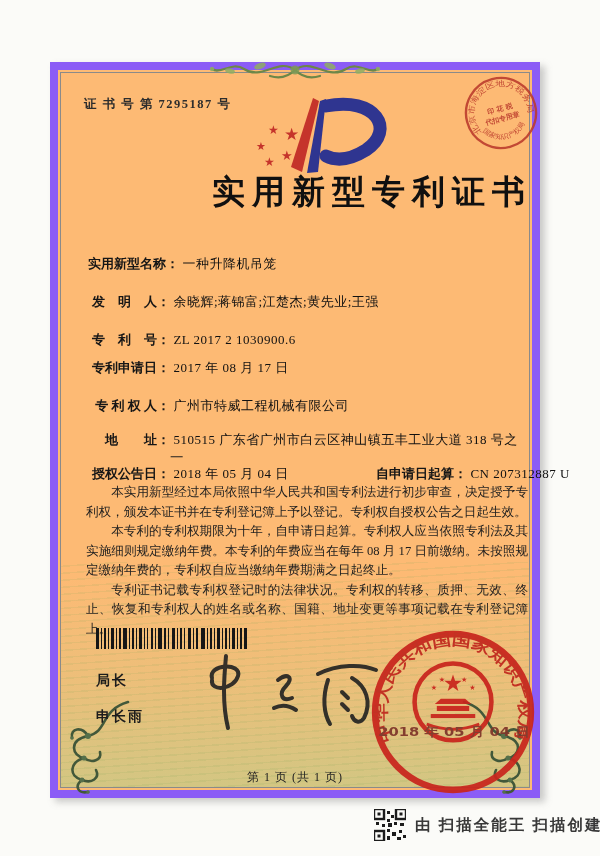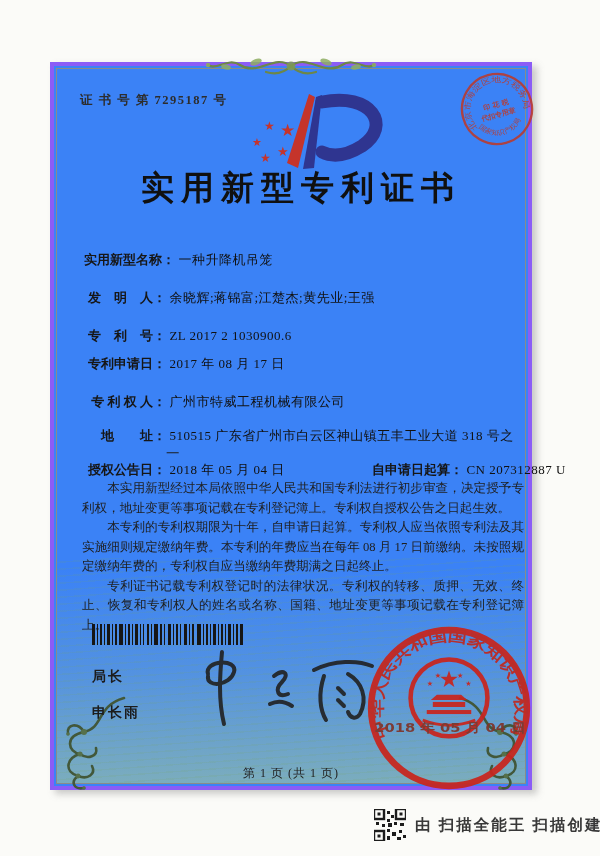--- a/index.html
+++ b/index.html
@@ -1,29 +1,29 @@
 <!DOCTYPE html>
 <html><head>
 <meta charset="utf-8">
 <style>
   html,body{margin:0;padding:0;}
   #canvas{position:relative;width:600px;height:856px;background:#fbfbf8;overflow:hidden;
           font-family:"Liberation Serif","DejaVu Serif",serif;color:#1c1c1c;}
   
-  .cert{position:absolute;left:50px;top:62px;width:474px;height:720px;background:#3b82f6;
-        border:4px solid #8b5cf6;box-shadow:5px 4px 7px rgba(110,110,110,.35);}
+  .cert{position:absolute;left:50px;top:62px;width:474px;height:720px;background:#fdba74;
+        border:8px solid #8b5cf6;box-shadow:5px 4px 7px rgba(110,110,110,.35);}
   .cert-inner-line{position:absolute;inset:2px;border:1px solid #8a8a8a;pointer-events:none;}
   .green-tint{position:absolute;left:3px;right:3px;bottom:3px;height:225px;
       background:linear-gradient(to top, rgba(176,208,142,.55), rgba(176,208,142,.20) 50%, rgba(176,208,142,0) 95%);}
   .green-tint::after{content:"";position:absolute;inset:0;
       background:repeating-linear-gradient(-4deg, rgba(120,165,85,.12) 0 1.5px, rgba(255,255,255,0) 1.5px 7px);}
   
   .cert-no{position:absolute;left:26px;top:26px;font-size:12.5px;font-weight:600;letter-spacing:1.5px;color:#2d2d2d;}
   .logo{position:absolute;left:196px;top:22px;width:150px;height:82px;}
-  .title{position:absolute;left:0;right:0;top:100px;text-align:center;font-size:33px;font-weight:700;
+  .title{position:absolute;left:0;right:0;top:100px;text-align:right;font-size:33px;font-weight:700;
          letter-spacing:7px;padding-left:20px;color:#101010;}
   
   .seal-tax{position:absolute;left:404px;top:4px;width:78px;height:78px;transform:rotate(-15deg);opacity:.88;}
   .seal-cnipa{position:absolute;left:306px;top:553px;width:178px;height:178px;opacity:.93;}
   
   .row{position:absolute;left:30px;font-size:13.5px;white-space:nowrap;}
   .flabel{display:inline-block;min-width:82px;font-weight:700;font-size:13px;color:#161616;text-align:right;}
   .fvalue{font-size:13px;color:#111;letter-spacing:.5px;}
   .addr2{position:absolute;left:112px;top:379px;font-size:13.5px;}
   .grant-right{position:absolute;left:288px;top:0;}
@@ -166,21 +166,21 @@
     <div class="row" style="top:395px">
       <span class="flabel">授权公告日：</span>
       <span class="fvalue">2018 年 05 月 04 日</span>
       <span class="grant-right">
         <span class="flabel" style="min-width:0">自申请日起算：</span>
         <span class="fvalue">CN 207312887 U</span>
       </span>
     </div>
 
     <div class="paras">
-      <p>本实用新型经过本局依照中华人民共和国专利法进行初步审查，决定授予专利权，地址变更等事项记载在专利登记簿上。专利权自授权公告之日起生效。</p>
+      <p>本实用新型经过本局依照中华人民共和国专利法进行初步审查，决定授予专利权，颁发本证书并在专利登记簿上予以登记。专利权自授权公告之日起生效。</p>
       <p>本专利的专利权期限为十年，自申请日起算。专利权人应当依照专利法及其实施细则规定缴纳年费。本专利的年费应当在每年 08 月 17 日前缴纳。未按照规定缴纳年费的，专利权自应当缴纳年费期满之日起终止。</p>
       <p>专利证书记载专利权登记时的法律状况。专利权的转移、质押、无效、终止、恢复和专利权人的姓名或名称、国籍、地址变更等事项记载在专利登记簿上。</p>
     </div>
 
     <svg class="barcode" viewBox="0 0 152 21" preserveAspectRatio="none">
       <g fill="#161616">
         <rect x="0" width="3" height="21"></rect>
           <rect x="5" width="1" height="21"></rect>
           <rect x="8" width="2" height="21"></rect>
         <rect x="12" width="1" height="21"></rect>

